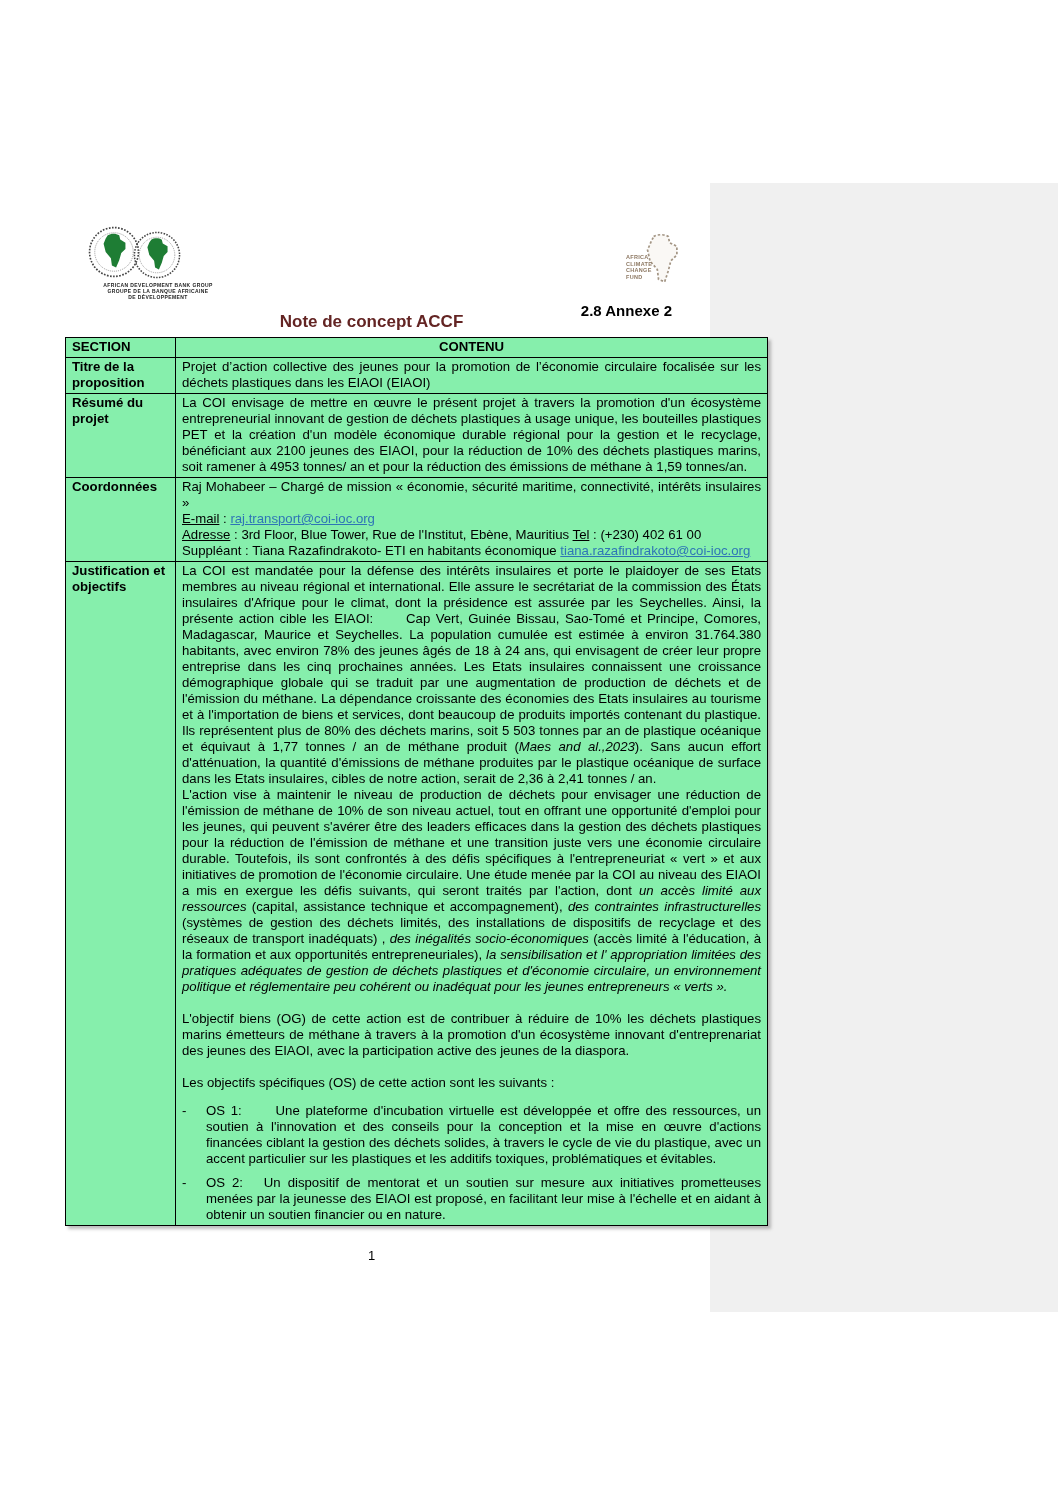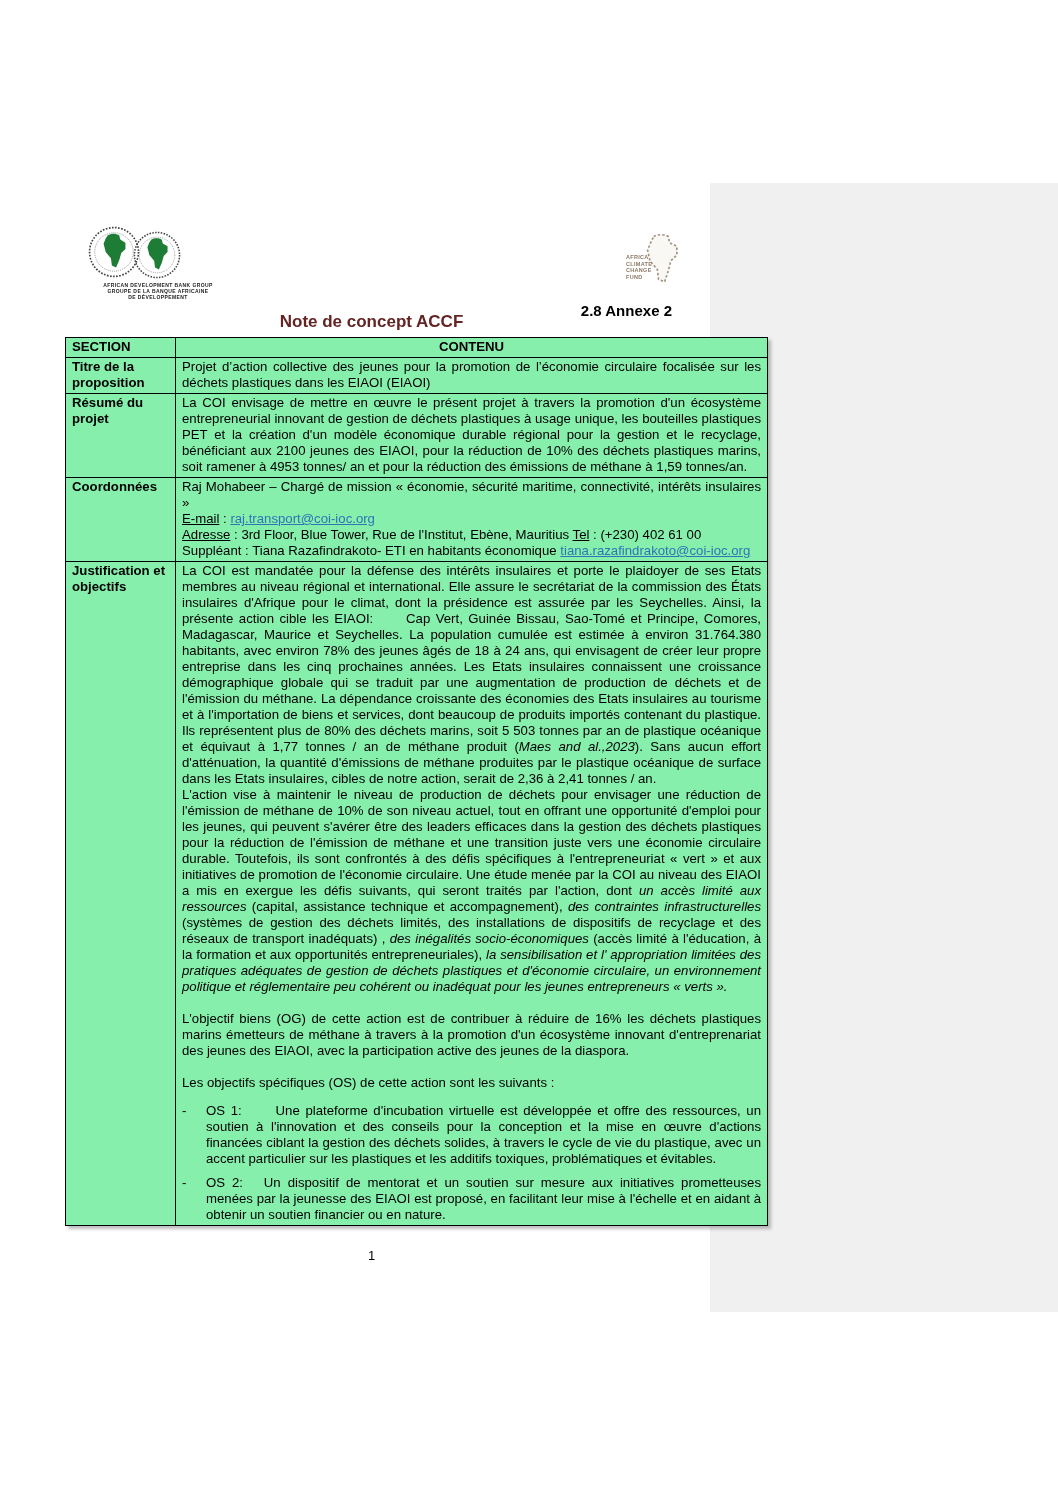--- a/index.html
+++ b/index.html
@@ -127,21 +127,21 @@
       <p><span class="run-u">Adresse</span><span> : 3rd Floor, Blue Tower, Rue de l'Institut, Ebène, Mauritius </span><span class="run-u">Tel</span><span> : (+230) 402 61 00</span></p>
       <p><span>Suppléant : Tiana Razafindrakoto- ETI en habitants économique </span><span class="run-l">tiana.razafindrakoto@coi-ioc.org</span></p>
     </td>
   </tr>
 
   <tr>
     <td class="col-label">Justification et objectifs</td>
     <td class="col-content">
       <p><span>La COI est mandatée pour la défense des intérêts insulaires et porte le plaidoyer de ses Etats membres au niveau régional et international. Elle assure le secrétariat de la commission des États insulaires d'Afrique pour le climat, dont la présidence est assurée par les Seychelles. Ainsi, la présente action cible les EIAOI:&nbsp;&nbsp;&nbsp;&nbsp;&nbsp; Cap Vert, Guinée Bissau, Sao-Tomé et Principe, Comores, Madagascar, Maurice et Seychelles. La population cumulée est estimée à environ 31.764.380 habitants, avec environ 78% des jeunes âgés de 18 à 24 ans, qui envisagent de créer leur propre entreprise dans les cinq prochaines années. Les Etats insulaires connaissent une croissance démographique globale qui se traduit par une augmentation de production de déchets et de l'émission du méthane. La dépendance croissante des économies des Etats insulaires au tourisme et à l'importation de biens et services, dont beaucoup de produits importés contenant du plastique. Ils représentent plus de 80% des déchets marins, soit 5 503 tonnes par an de plastique océanique et équivaut à 1,77 tonnes / an de méthane produit (</span><span class="run-i">Maes and al.,2023</span><span>). Sans aucun effort d'atténuation, la quantité d'émissions de méthane produites par le plastique océanique de surface dans les Etats insulaires, cibles de notre action, serait de 2,36 à 2,41 tonnes / an.</span></p>
       <p><span>L'action vise à maintenir le niveau de production de déchets pour envisager une réduction de l'émission de méthane de 10% de son niveau actuel, tout en offrant une opportunité d'emploi pour les jeunes, qui peuvent s'avérer être des leaders efficaces dans la gestion des déchets plastiques pour la réduction de l'émission de méthane et une transition juste vers une économie circulaire durable. Toutefois, ils sont confrontés à des défis spécifiques à l'entrepreneuriat « vert » et aux initiatives de promotion de l'économie circulaire. Une étude menée par la COI au niveau des EIAOI a mis en exergue les défis suivants, qui seront traités par l'action, dont </span><span class="run-i">un accès limité aux ressources</span><span> (capital, assistance technique et accompagnement), </span><span class="run-i">des contraintes infrastructurelles</span><span> (systèmes de gestion des déchets limités, des installations de dispositifs de recyclage et des réseaux de transport inadéquats) , </span><span class="run-i">des inégalités socio-économiques</span><span> (accès limité à l'éducation, à la formation et aux opportunités entrepreneuriales), </span><span class="run-i">la sensibilisation et l' appropriation limitées des pratiques adéquates de gestion de déchets plastiques et d'économie circulaire, un environnement politique et réglementaire peu cohérent ou inadéquat pour les jeunes entrepreneurs « verts ».</span></p>
-      <p class="sp"><span class="run-b">L'objectif biens (OG)</span><span> de cette action est de contribuer à réduire de 16% les déchets plastiques marins émetteurs de méthane à travers à la promotion d'un écosystème innovant d'entreprenariat des jeunes des EIAOI, avec la participation active des jeunes de la diaspora.</span></p>
+      <p class="sp"><span class="run-b">L'objectif biens (OG)</span><span> de cette action est de contribuer à réduire de 10% les déchets plastiques marins émetteurs de méthane à travers à la promotion d'un écosystème innovant d'entreprenariat des jeunes des EIAOI, avec la participation active des jeunes de la diaspora.</span></p>
       <p class="sp"><span class="run-b">Les objectifs spécifiques</span><span> (OS) de cette action sont les suivants :</span></p>
       <div class="bullet">
         <span class="dash">-</span>
         <p><span class="run-b">OS 1:</span><span>&nbsp;&nbsp;&nbsp;&nbsp;&nbsp; Une plateforme d'incubation virtuelle est développée et offre des ressources, un soutien à l'innovation et des conseils pour la conception et la mise en œuvre d'actions financées ciblant la gestion des déchets solides, à travers le cycle de vie du plastique, avec un accent particulier sur les plastiques et les additifs toxiques, problématiques et évitables.</span></p>
       </div>
       <div class="bullet">
         <span class="dash">-</span>
         <p><span class="run-b">OS 2:</span><span>&nbsp;&nbsp; Un dispositif de mentorat et un soutien sur mesure aux initiatives prometteuses menées par la jeunesse des EIAOI est proposé, en facilitant leur mise à l'échelle et en aidant à obtenir un soutien financier ou en nature.</span></p>
       </div>
     </td>

